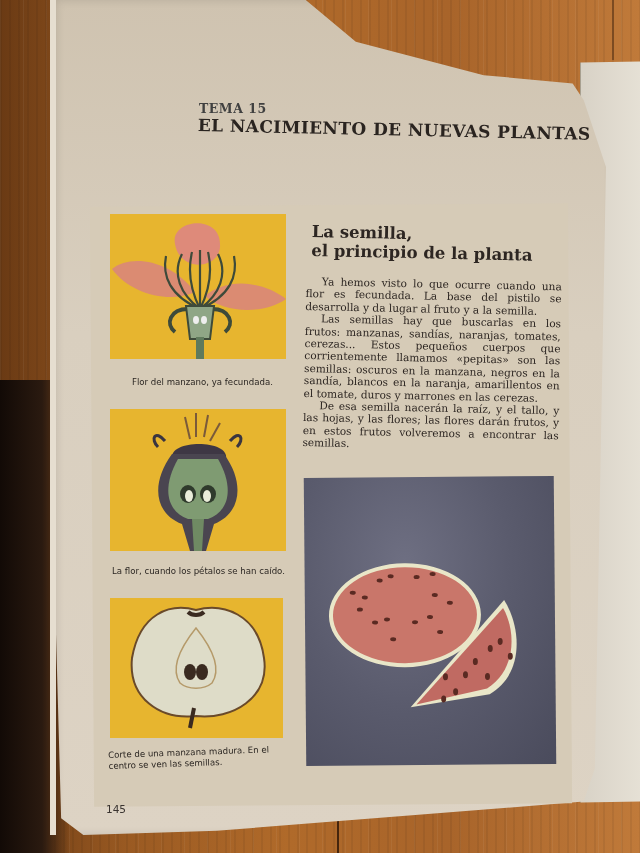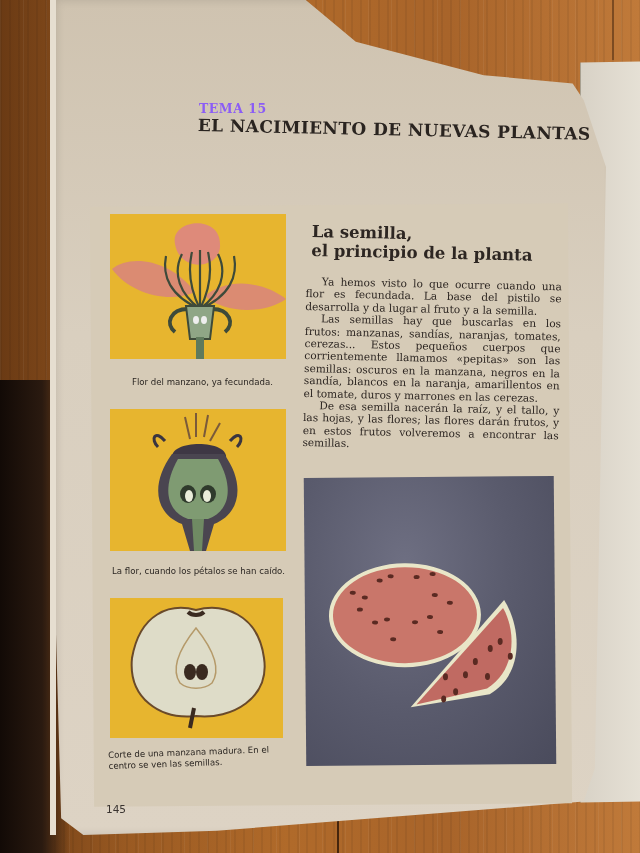--- a/index.html
+++ b/index.html
@@ -15,21 +15,21 @@
   
   .right-page{position:absolute;left:580px;top:62px;width:70px;height:740px;
     background:linear-gradient(90deg,#d8d2c6,#e8e3d8);transform:skewY(-1deg);
     border-left:1px solid #a8a090;}
   
   .page{position:absolute;left:50px;top:0;width:556px;height:835px;
     background:linear-gradient(180deg,#cfc3b0 0%,#d9cfbf 40%,#ddd3c4 100%);
     clip-path:polygon(0 0,46% 0,55% 5%,78% 9%,94% 10%,96% 12%,100% 20%,98% 92%,96% 96%,30% 99.5%,6% 100%,2% 98%,0 50%);
     box-shadow:inset 6px 0 10px rgba(0,0,0,.12);}
   .page-edge{position:absolute;left:50px;top:0;width:6px;height:835px;background:#e6ded0;}
-  .tema{position:absolute;left:199px;top:101px;font-size:12.5px;font-weight:bold;color:#8b5cf6;letter-spacing:.5px;}
+  .tema{position:absolute;left:199px;top:101px;font-size:12.5px;font-weight:bold;color:#404040;letter-spacing:.5px;}
   .title{position:absolute;left:198px;top:115px;font-size:17px;font-weight:bold;color:#2a2420;
     letter-spacing:.4px;transform:rotate(1.3deg);transform-origin:left top;white-space:nowrap;}
   .content-box{position:absolute;left:92px;top:205px;width:478px;height:600px;
     background:#d6cbb7;transform:rotate(-.4deg);}
   .fig{position:absolute;background:#e7b52f;}
   .fig svg{width:100%;height:100%;display:block;}
   .caption{position:absolute;font-family:"DejaVu Sans",sans-serif;font-size:8.6px;color:#2b2622;line-height:11px;}
   .section-title{position:absolute;left:312px;top:222px;font-size:16.5px;font-weight:bold;color:#2d2622;
     line-height:19px;transform:rotate(1.2deg);transform-origin:left top;}
   .body-text{position:absolute;left:306px;top:275px;width:256px;font-size:10.6px;color:#2d2622;

